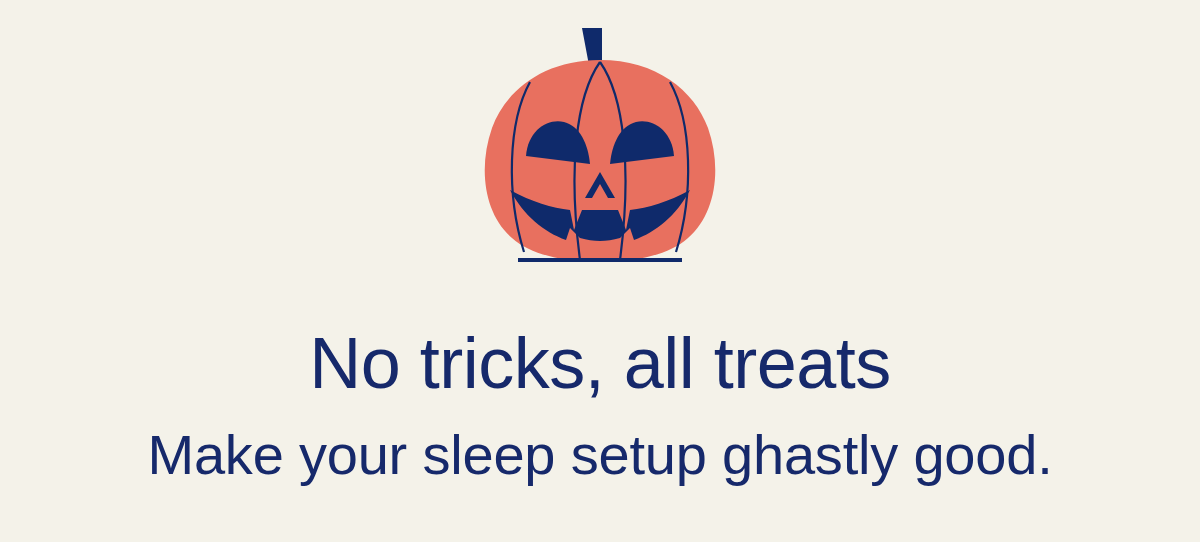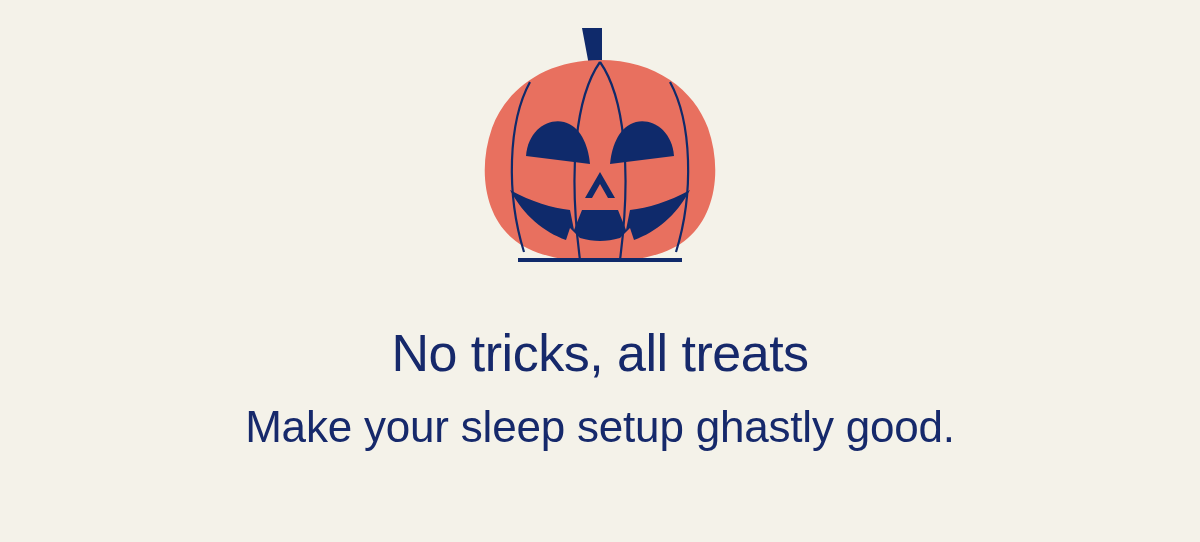--- a/index.html
+++ b/index.html
@@ -30,33 +30,33 @@
   }
   .hero-illustration svg {
     display: block;
     width: 260px;
     height: 252px;
   }
   .headline {
     margin: 0;
     padding: 0;
     font-family: "Liberation Sans", sans-serif;
-    font-size: 52px;
+    font-size: 72px;
     font-weight: 400;
     letter-spacing: -0.5px;
     line-height: 1.05;
     color: #16296b;
     text-align: center;
     margin-top: 56px;
   }
   .subheadline {
     margin: 0;
     padding: 0;
     font-family: "Liberation Sans", sans-serif;
-    font-size: 44px;
+    font-size: 56px;
     font-weight: 400;
     letter-spacing: -0.2px;
     line-height: 1.1;
     color: #16296b;
     text-align: center;
     margin-top: 22px;
   }
 </style>
 </head>
 <body>

